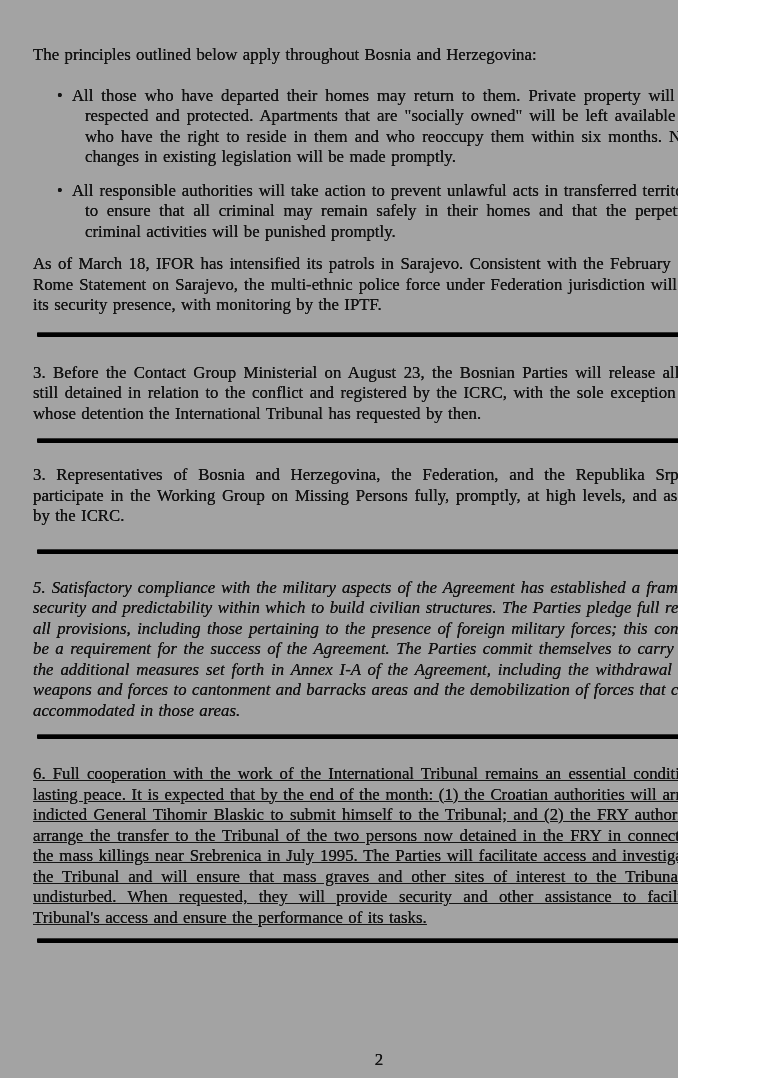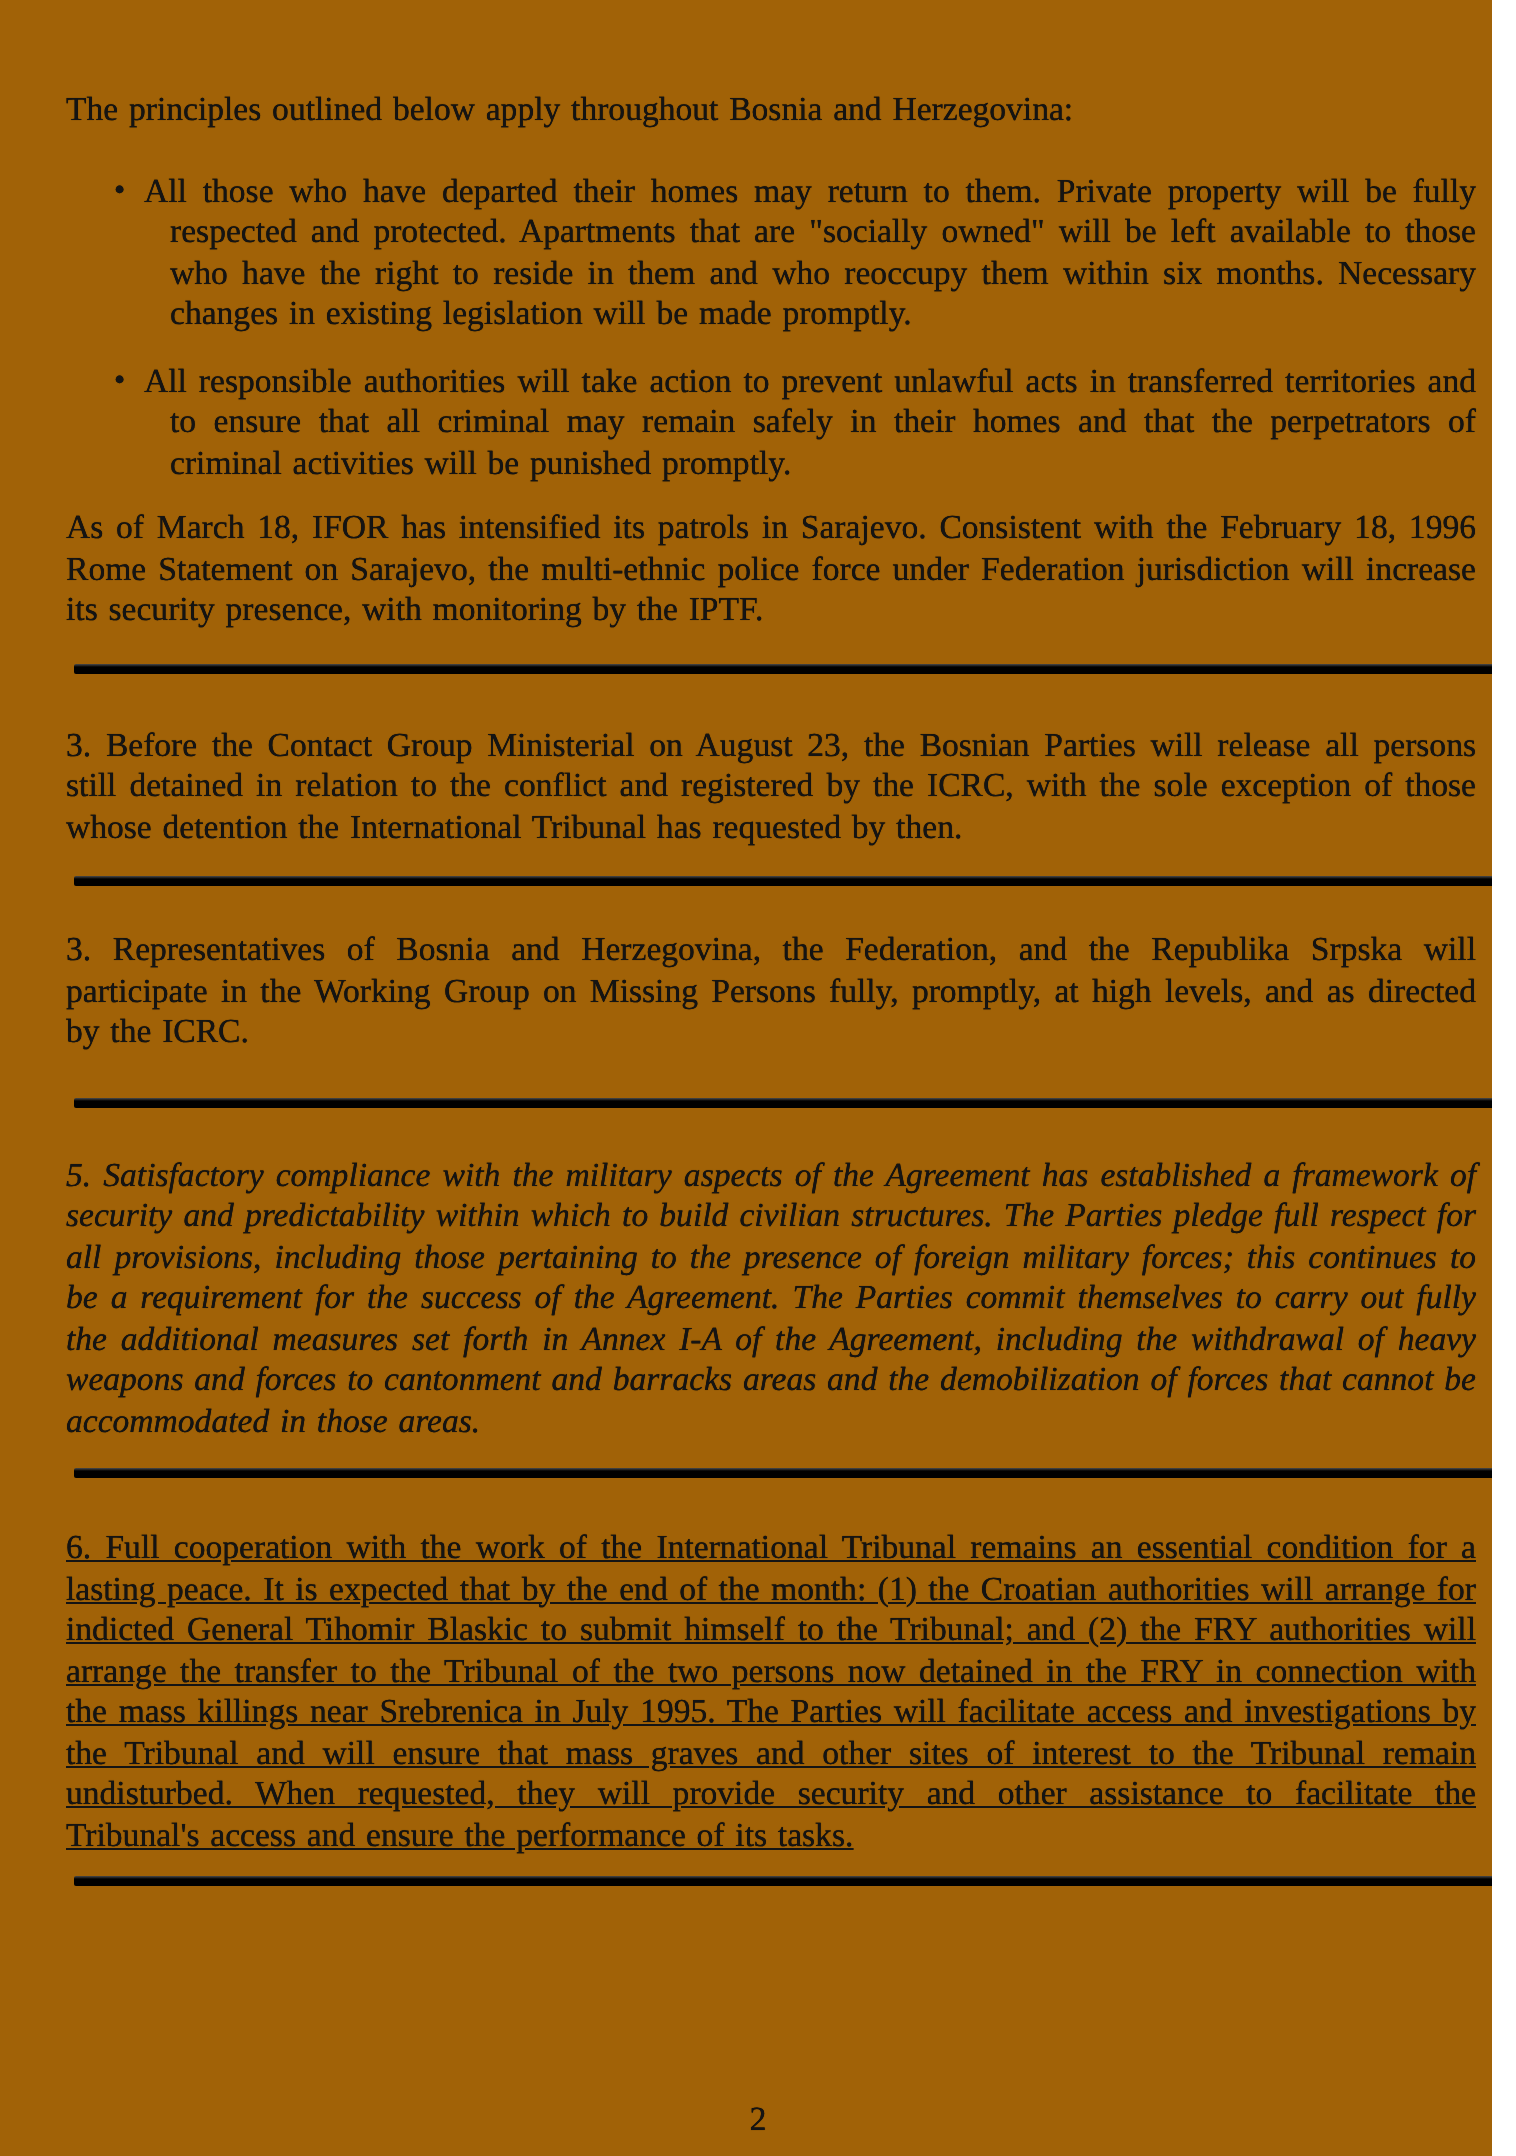--- a/index.html
+++ b/index.html
@@ -2,23 +2,23 @@
 <html><head>
 <meta charset="utf-8">
 <style>
   html, body {
     margin: 0;
     padding: 0;
     background: #ffffff;
   }
   .page {
     position: relative;
-    width: 746px;
+    width: 678px;
     height: 1078px;
-    background: #a16207;
+    background: #a3a3a3;
     font-family: "Liberation Serif", "DejaVu Serif", serif;
     color: #141414;
     overflow: hidden;
   }
   .content {
     position: absolute;
     top: 0;
     left: 33px;
     width: 705px;
   }

